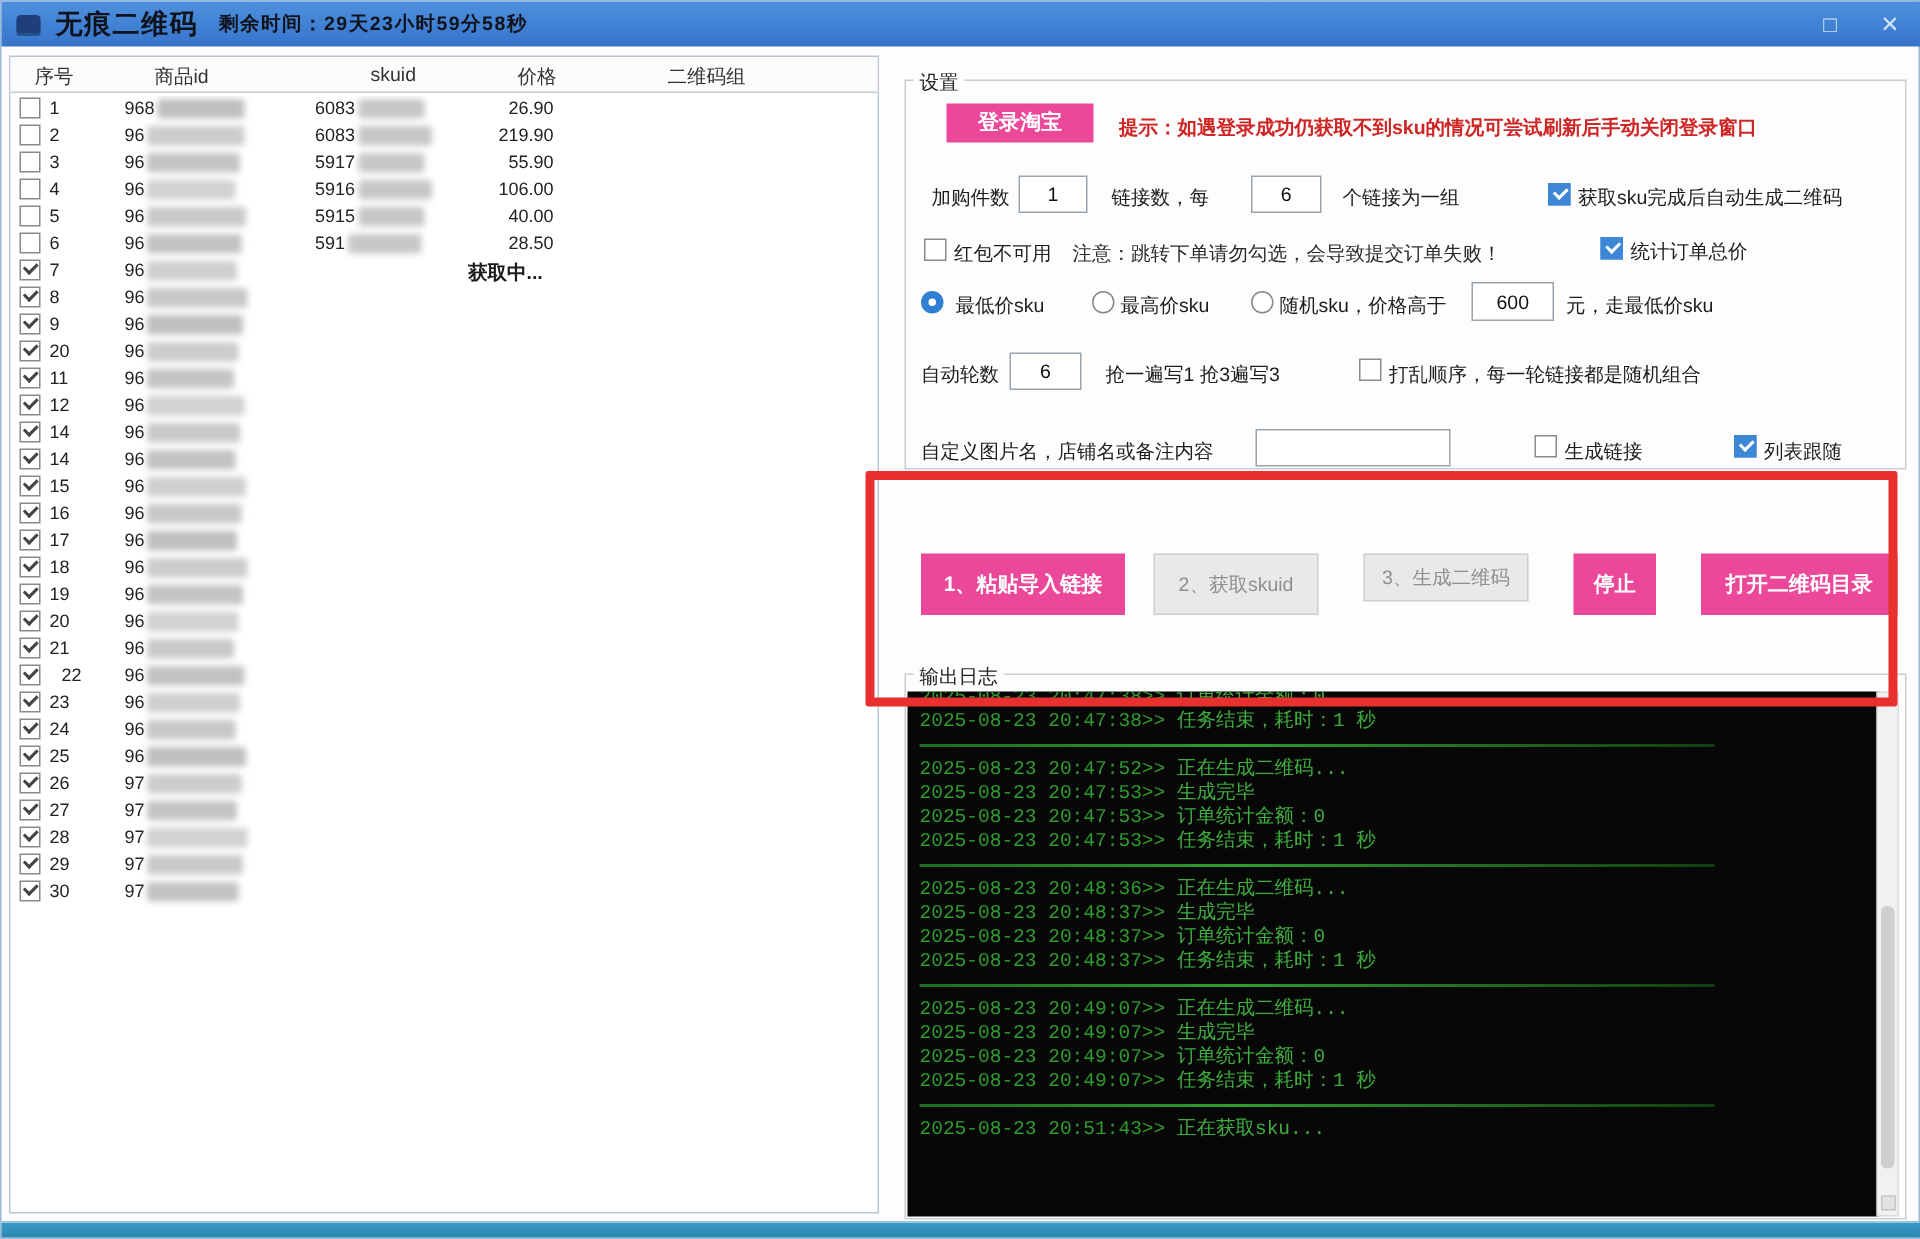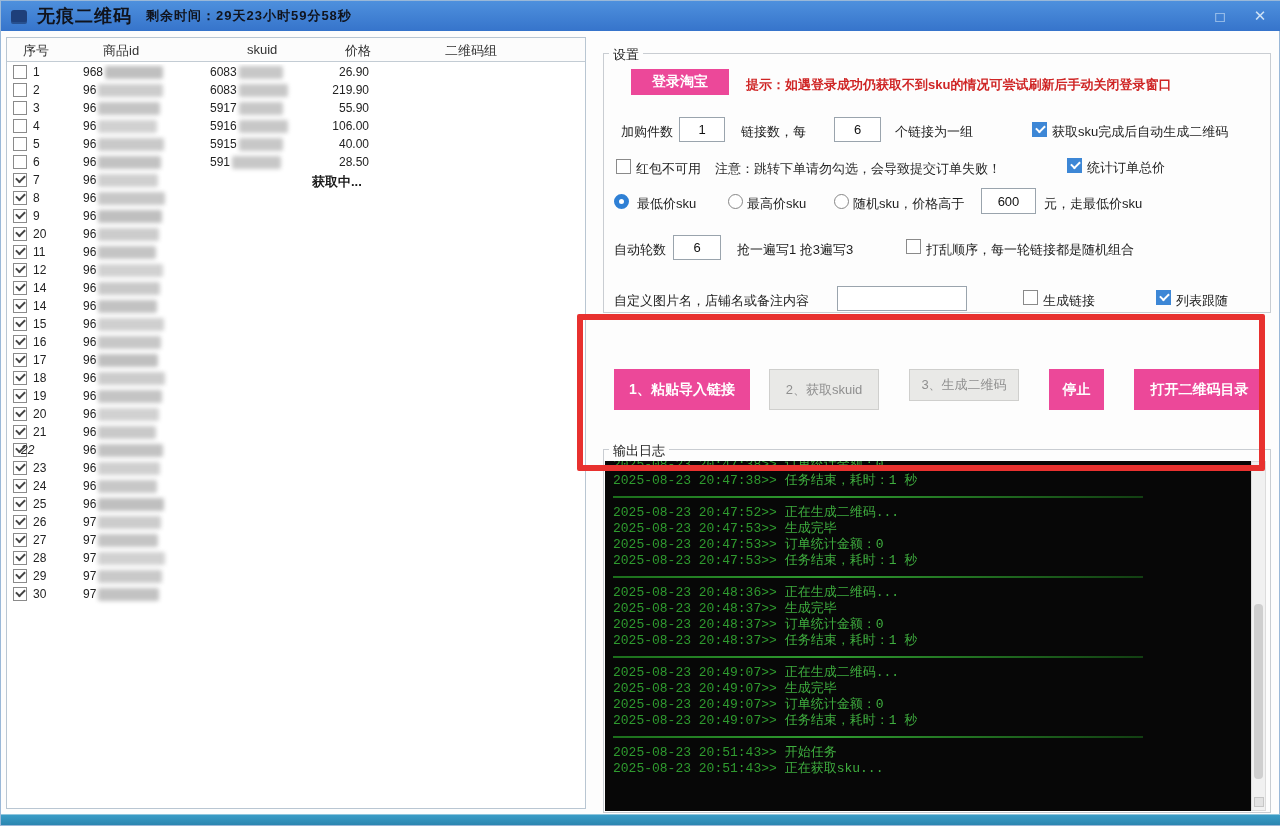--- a/index.html
+++ b/index.html
@@ -209,21 +209,21 @@
           <span class="cell" style="left: 26px;">20</span>
           <span class="cell" style="left: 76px;"><span>96</span><span class="blur-block" style="width: 61px; background: rgb(209, 209, 209);"></span></span>
         </div>
         <div class="trow">
           <span class="cb checked"></span>
           <span class="cell" style="left: 26px;">21</span>
           <span class="cell" style="left: 76px;"><span>96</span><span class="blur-block" style="width: 58px; background: rgb(201, 201, 201);"></span></span>
         </div>
         <div class="trow">
           <span class="cb checked"></span>
-          <span class="cell" style="left: 14px; font-style: italic;">22</span>
+          <span class="cell" style="left: 34px;">22</span>
           <span class="cell" style="left: 76px;"><span>96</span><span class="blur-block" style="width: 65px; background: rgb(194, 194, 194);"></span></span>
         </div>
         <div class="trow">
           <span class="cb checked"></span>
           <span class="cell" style="left: 26px;">23</span>
           <span class="cell" style="left: 76px;"><span>96</span><span class="blur-block" style="width: 62px; background: rgb(207, 207, 207);"></span></span>
         </div>
         <div class="trow">
           <span class="cb checked"></span>
           <span class="cell" style="left: 26px;">24</span>
@@ -325,21 +325,20 @@
       <div class="log-line"><span class="t">2025-08-23 20:48:36&gt;&gt; </span><span>正在生成二维码...</span></div>
       <div class="log-line"><span class="t">2025-08-23 20:48:37&gt;&gt; </span><span>生成完毕</span></div>
       <div class="log-line"><span class="t">2025-08-23 20:48:37&gt;&gt; </span><span>订单统计金额：0</span></div>
       <div class="log-line"><span class="t">2025-08-23 20:48:37&gt;&gt; </span><span>任务结束，耗时：1 秒</span></div>
       <div class="log-sep"></div>
       <div class="log-line"><span class="t">2025-08-23 20:49:07&gt;&gt; </span><span>正在生成二维码...</span></div>
       <div class="log-line"><span class="t">2025-08-23 20:49:07&gt;&gt; </span><span>生成完毕</span></div>
       <div class="log-line"><span class="t">2025-08-23 20:49:07&gt;&gt; </span><span>订单统计金额：0</span></div>
       <div class="log-line"><span class="t">2025-08-23 20:49:07&gt;&gt; </span><span>任务结束，耗时：1 秒</span></div>
       <div class="log-sep"></div>
-      <div class="log-line"><span class="t">2025-08-23 20:51:43&gt;&gt; </span><span>开始任务</span></div>
       <div class="log-line"><span class="t">2025-08-23 20:51:43&gt;&gt; </span><span>正在获取sku...</span></div>
     </div>
   <div class="log-scroll" style="right:13px;">
     <div class="log-thumb"></div>
     <div class="log-scroll-btn"></div>
   </div>
 
   <div class="red-box"></div>
 
   <div class="bottom-bar"></div>

